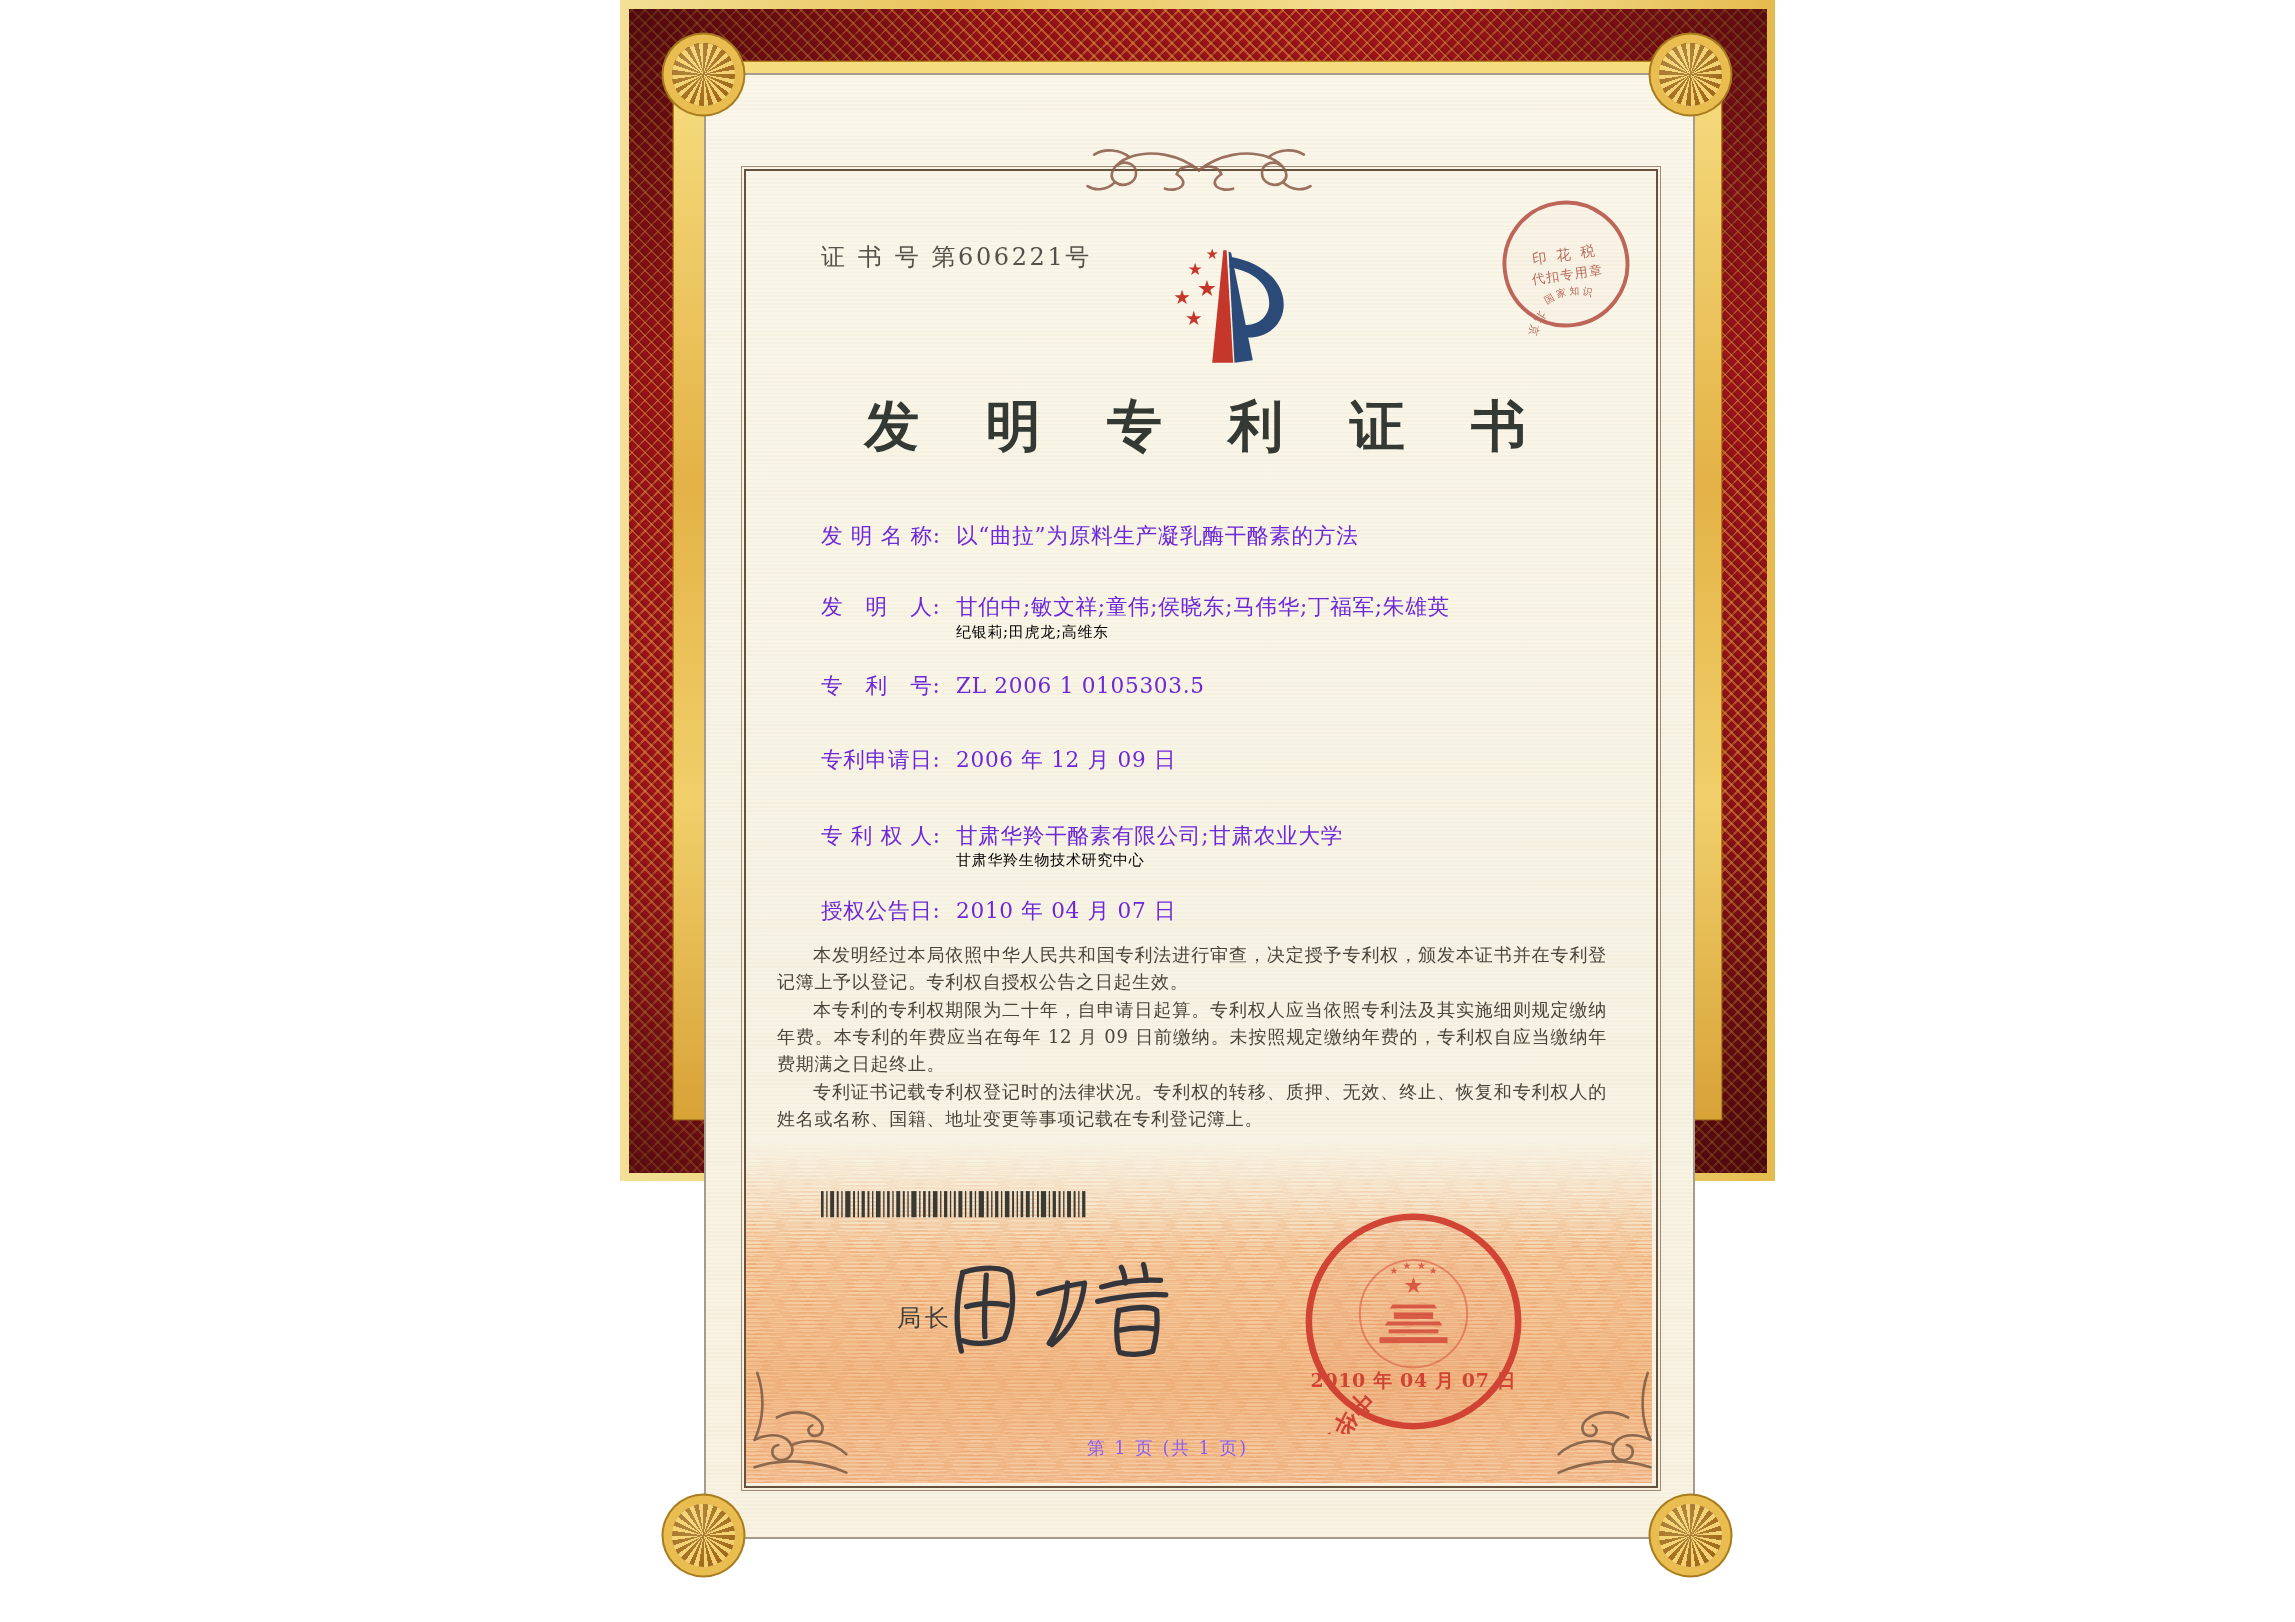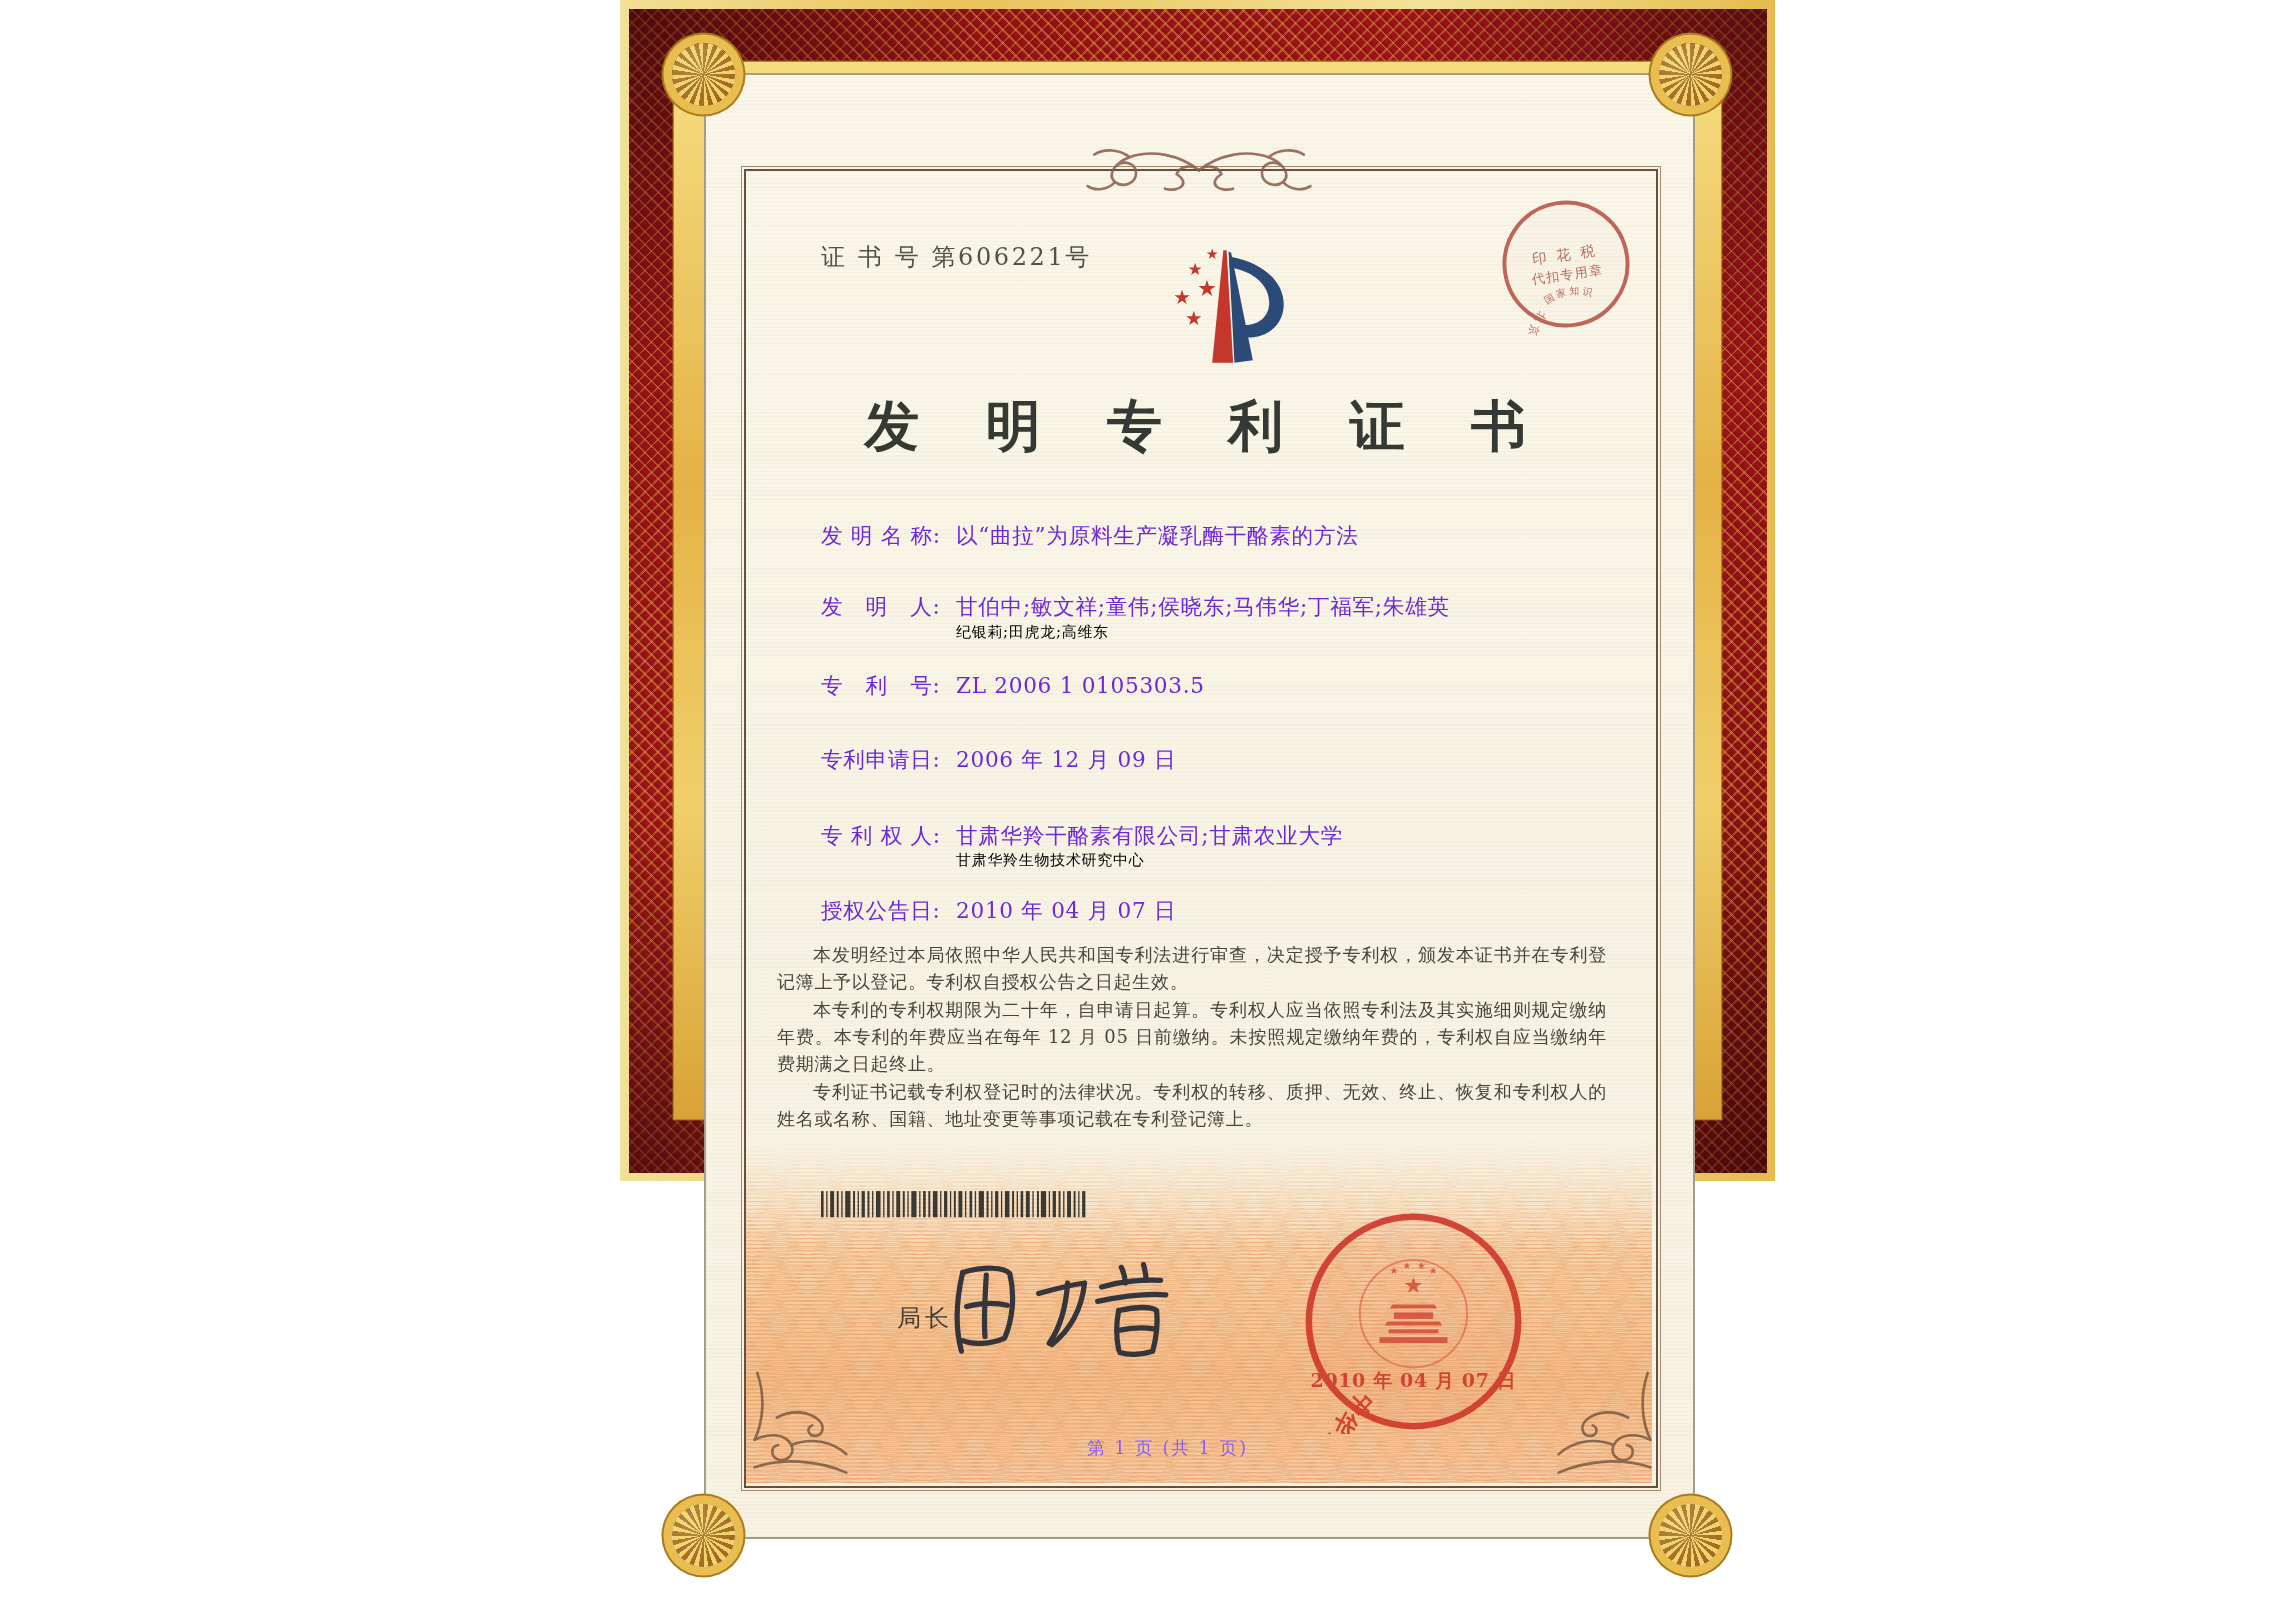--- a/index.html
+++ b/index.html
@@ -190,21 +190,21 @@
   <div class="field" style="top:821px;">
     <span class="flabel">专 利 权 人:</span><span>甘肃华羚干酪素有限公司;甘肃农业大学</span>
   </div>
   <div class="fcont" style="top:851px;">甘肃华羚生物技术研究中心</div>
   <div class="field" style="top:896px;">
     <span class="flabel">授权公告日:</span><span>2010 年 04 月 07 日</span>
   </div>
 
   <div class="paras">
     <p>本发明经过本局依照中华人民共和国专利法进行审查，决定授予专利权，颁发本证书并在专利登记簿上予以登记。专利权自授权公告之日起生效。</p>
-    <p>本专利的专利权期限为二十年，自申请日起算。专利权人应当依照专利法及其实施细则规定缴纳年费。本专利的年费应当在每年 12 月 05 日前缴纳。未按照规定缴纳年费的，专利权自应当缴纳年费期满之日起终止。</p>
+    <p>本专利的专利权期限为二十年，自申请日起算。专利权人应当依照专利法及其实施细则规定缴纳年费。本专利的年费应当在每年 12 月 09 日前缴纳。未按照规定缴纳年费的，专利权自应当缴纳年费期满之日起终止。</p>
     <p>专利证书记载专利权登记时的法律状况。专利权的转移、质押、无效、终止、恢复和专利权人的姓名或名称、国籍、地址变更等事项记载在专利登记簿上。</p>
   </div>
 
   <svg class="barcode" width="267" height="29" viewBox="0 0 408 44">
     <g fill="#3a3a34">
       <rect x="0" y="0" width="4" height="40"></rect>
         <rect x="8" y="0" width="2" height="40"></rect>
         <rect x="14" y="0" width="6" height="40"></rect>
       <rect x="24" y="0" width="3" height="40"></rect>
         <rect x="31" y="0" width="2" height="40"></rect>

